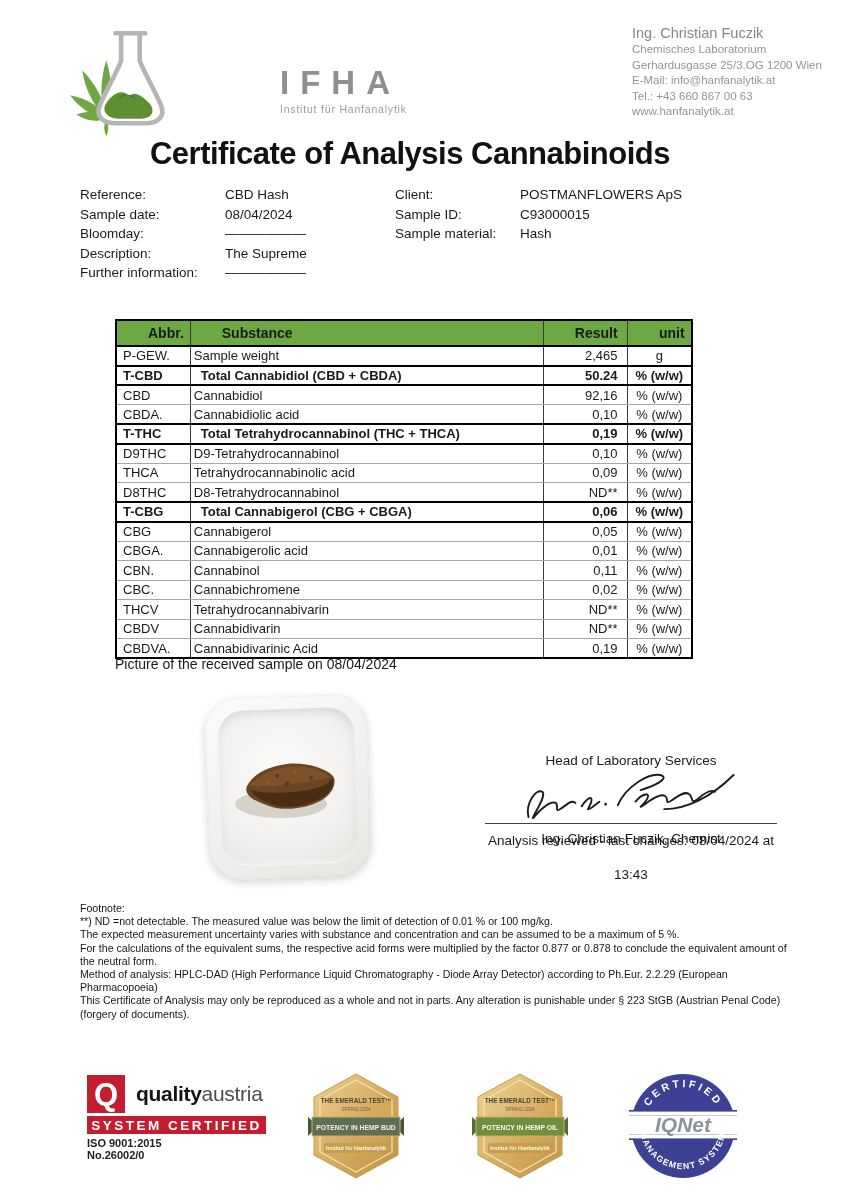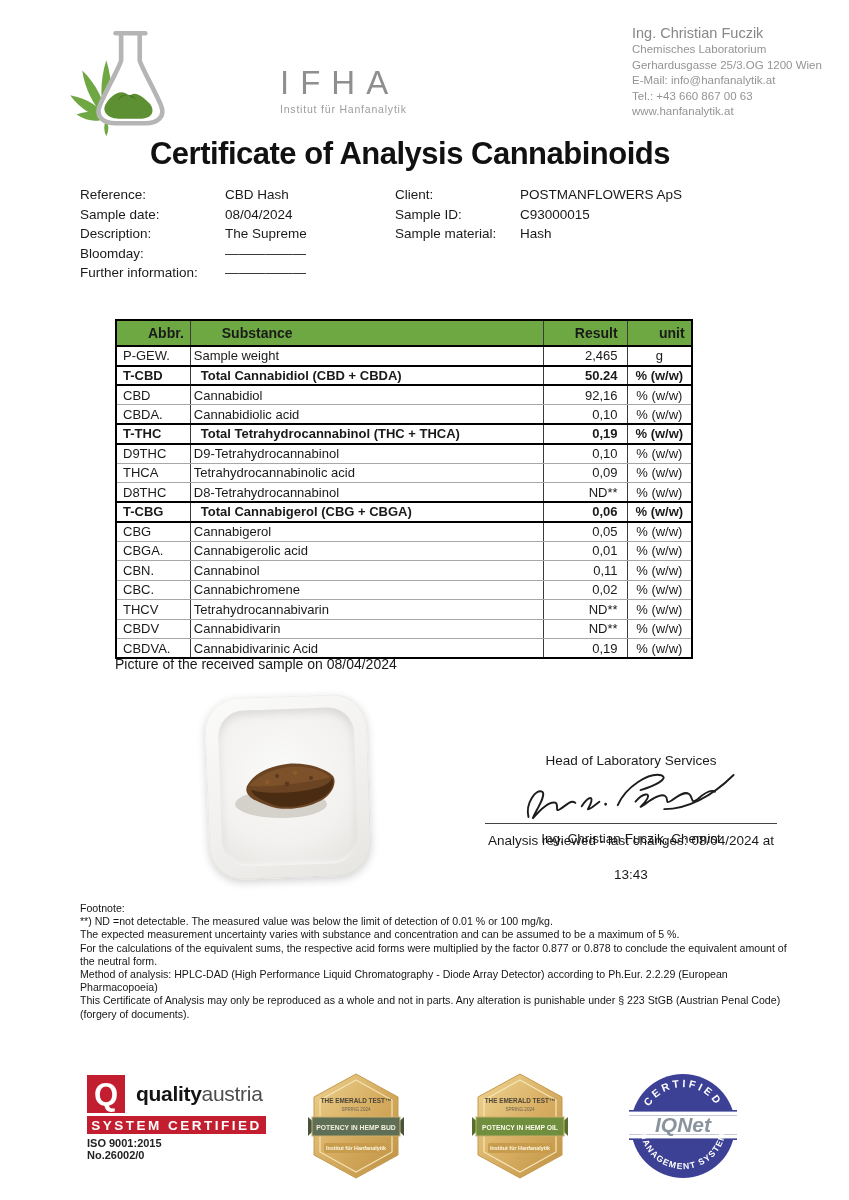--- a/index.html
+++ b/index.html
@@ -3,21 +3,21 @@
 <meta charset="utf-8">
 <style>
   * { box-sizing: border-box; margin: 0; padding: 0; }
   html, body { width: 849px; height: 1200px; background: #fff; overflow: hidden; }
   body { font-family: "Liberation Sans", sans-serif; color: #1a1a1a; position: relative; }
   .page { position: relative; width: 849px; height: 1200px; background: #fff; }
 
   
   .logo-art { position: absolute; left: 32px; top: 24px; width: 195px; height: 115px; }
   .wordmark { position: absolute; left: 280px; top: 66px; }
-  .wordmark .brand { font-size: 33px; letter-spacing: 11px; color: #8f8f8f; font-weight: 400; line-height: 1; }
+  .wordmark .brand { font-size: 33px; letter-spacing: 11px; color: #8f8f8f; font-weight: 700; line-height: 1; }
   .wordmark .brand-sub { font-size: 10.5px; color: #9d9d9d; letter-spacing: 0.8px; margin-top: 4px; }
   .contact { position: absolute; left: 632px; top: 24px; color: #8e8e8e; }
   .contact .contact-name { font-size: 14.5px; line-height: 18px; color: #878787; }
   .contact .contact-line { font-size: 11.5px; line-height: 15.5px; color: #949494; }
 
   
   .doc-title { position: absolute; left: 0; top: 136px; width: 820px; text-align: center;
                font-size: 31px; font-weight: 800; letter-spacing: -0.5px; color: #111; }
 
   
@@ -124,22 +124,22 @@
         <div class="contact-line">Tel.: +43 660 867 00 63</div>
         <div class="contact-line">www.hanfanalytik.at</div>
       </div>
   </div>
 
   <div class="doc-title">Certificate of Analysis Cannabinoids</div>
 
   <div class="info-left" id="info-left">
       <div class="info-row"><span class="info-label">Reference:</span><span class="info-value">CBD Hash</span></div>
       <div class="info-row"><span class="info-label">Sample date:</span><span class="info-value">08/04/2024</span></div>
+      <div class="info-row"><span class="info-label">Bloomday:</span><span class="info-value">——————</span></div>
       <div class="info-row"><span class="info-label">Description:</span><span class="info-value">The Supreme</span></div>
-      <div class="info-row"><span class="info-label">Bloomday:</span><span class="info-value">——————</span></div>
       <div class="info-row"><span class="info-label">Further information:</span><span class="info-value">——————</span></div>
     </div>
   <div class="info-right" id="info-right">
       <div class="info-row"><span class="info-label">Client:</span><span class="info-value">POSTMANFLOWERS ApS</span></div>
       <div class="info-row"><span class="info-label">Sample ID:</span><span class="info-value">C93000015</span></div>
       <div class="info-row"><span class="info-label">Sample material:</span><span class="info-value">Hash</span></div>
     </div>
 
   <table class="coa-table">
     <colgroup>

